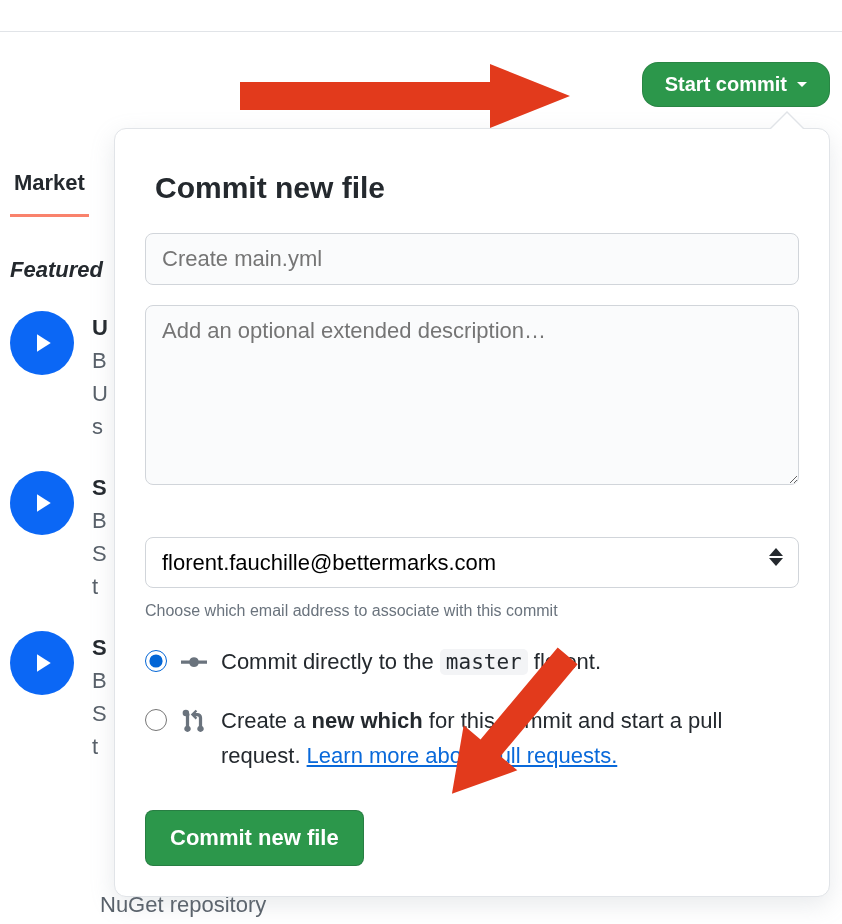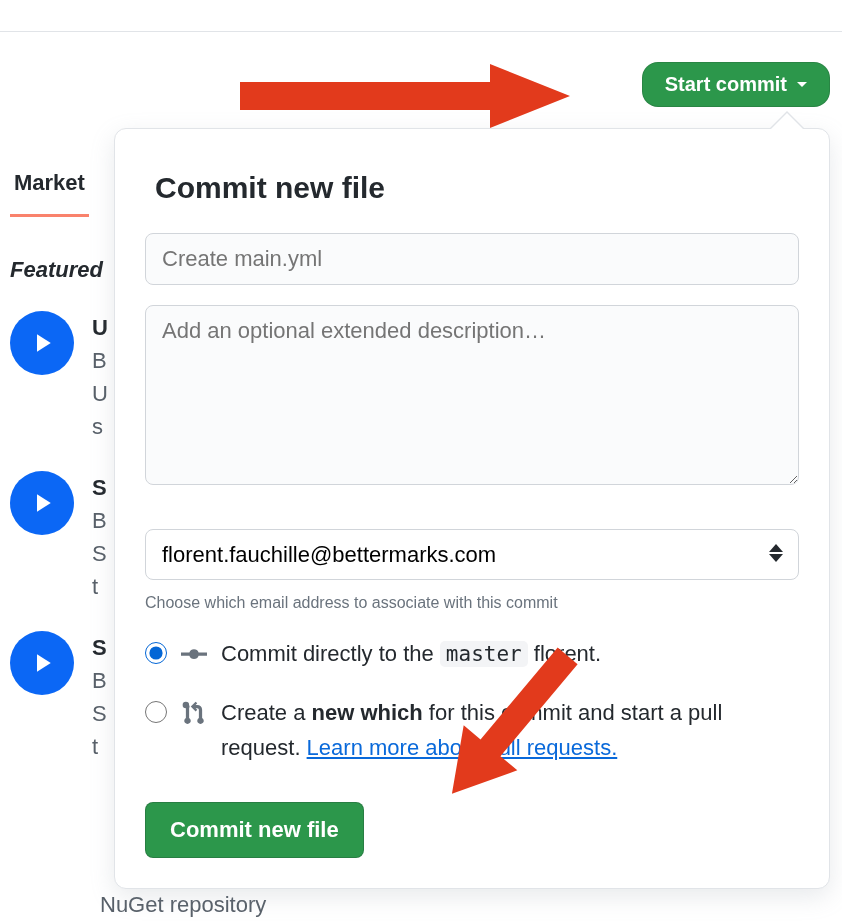--- a/index.html
+++ b/index.html
@@ -244,21 +244,21 @@
 <div class="nuget" style="position:absolute; top:884px; left:0;">NuGet repository</div>
 
 <div class="popover">
   <h2>Commit new file</h2>
 
   <input class="commit-summary" type="text" placeholder="Create main.yml" style="">
 
   <textarea class="commit-desc" placeholder="Add an optional extended description…" style=""></textarea>
 
   <div class="select-wrap" style="margin-top:34px;">
-    <select class="email-select" style="margin-top:4px">
+    <select class="email-select" style="margin-top:12px">
       <option>florent.fauchille@bettermarks.com</option>
     </select>
     <span class="updown">
         <span class="up"></span>
         <span class="down"></span>
       </span>
   </div>
   <div class="email-hint">Choose which email address to associate with this commit</div>
 
   <div class="radio-group">

